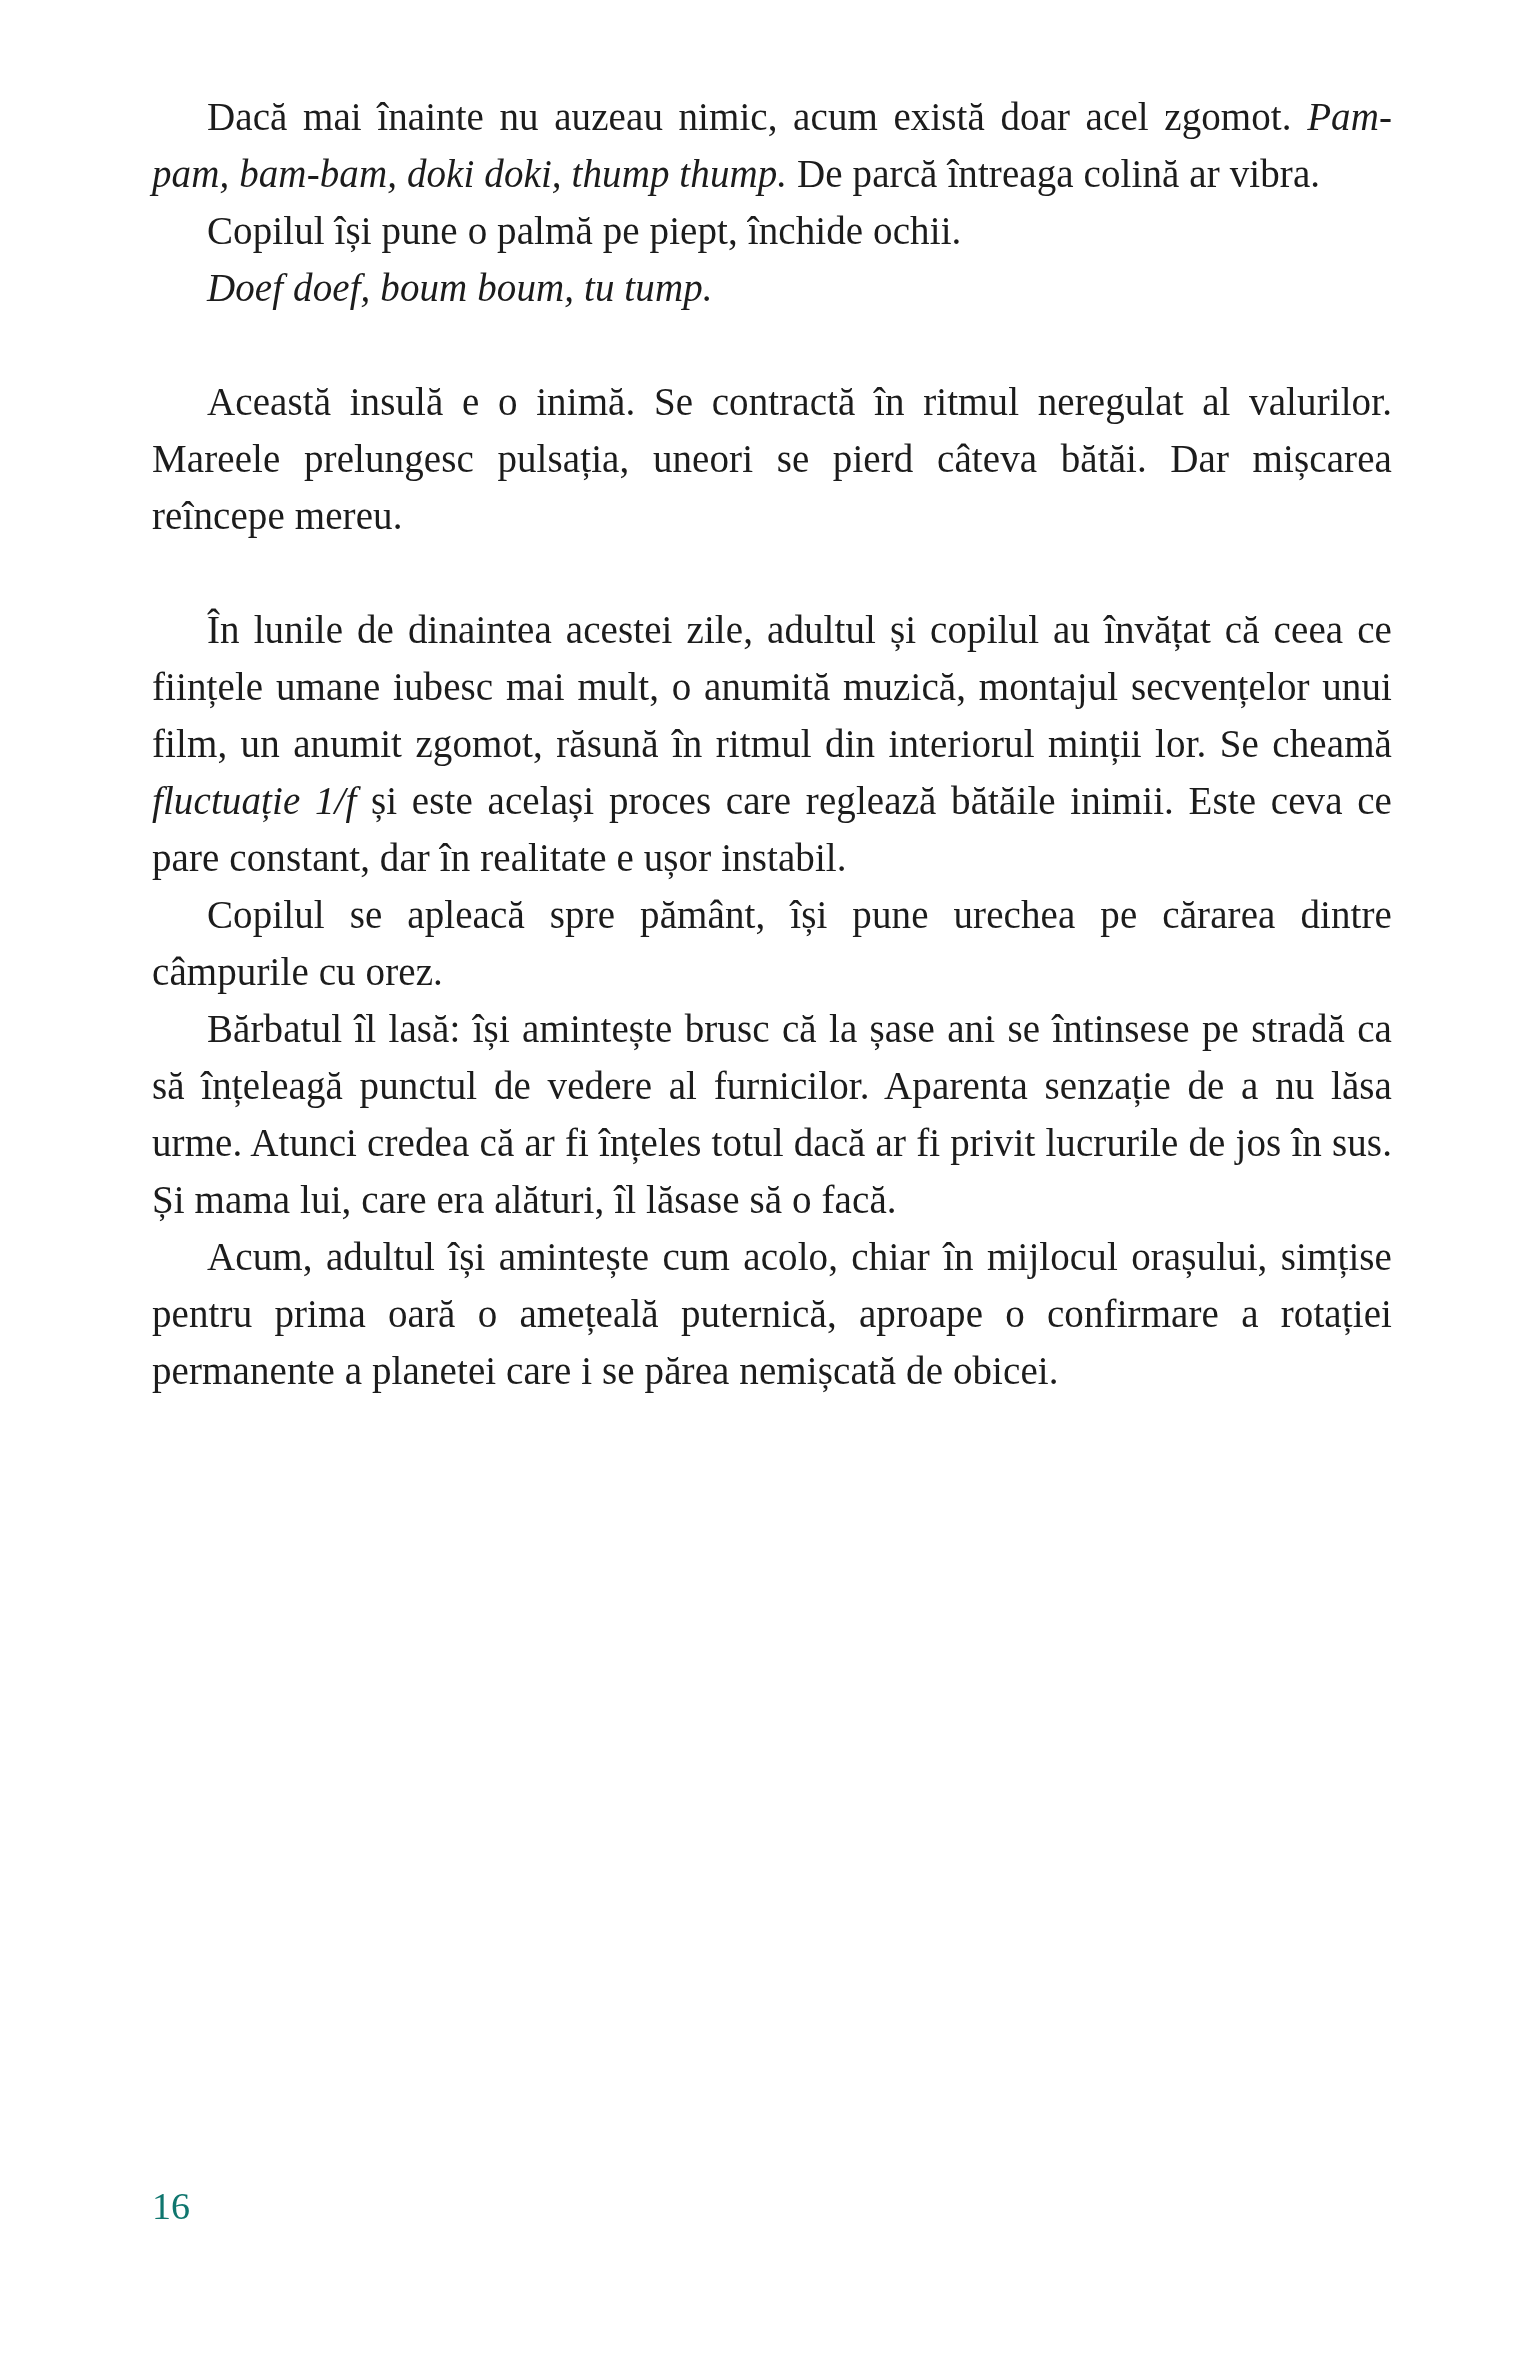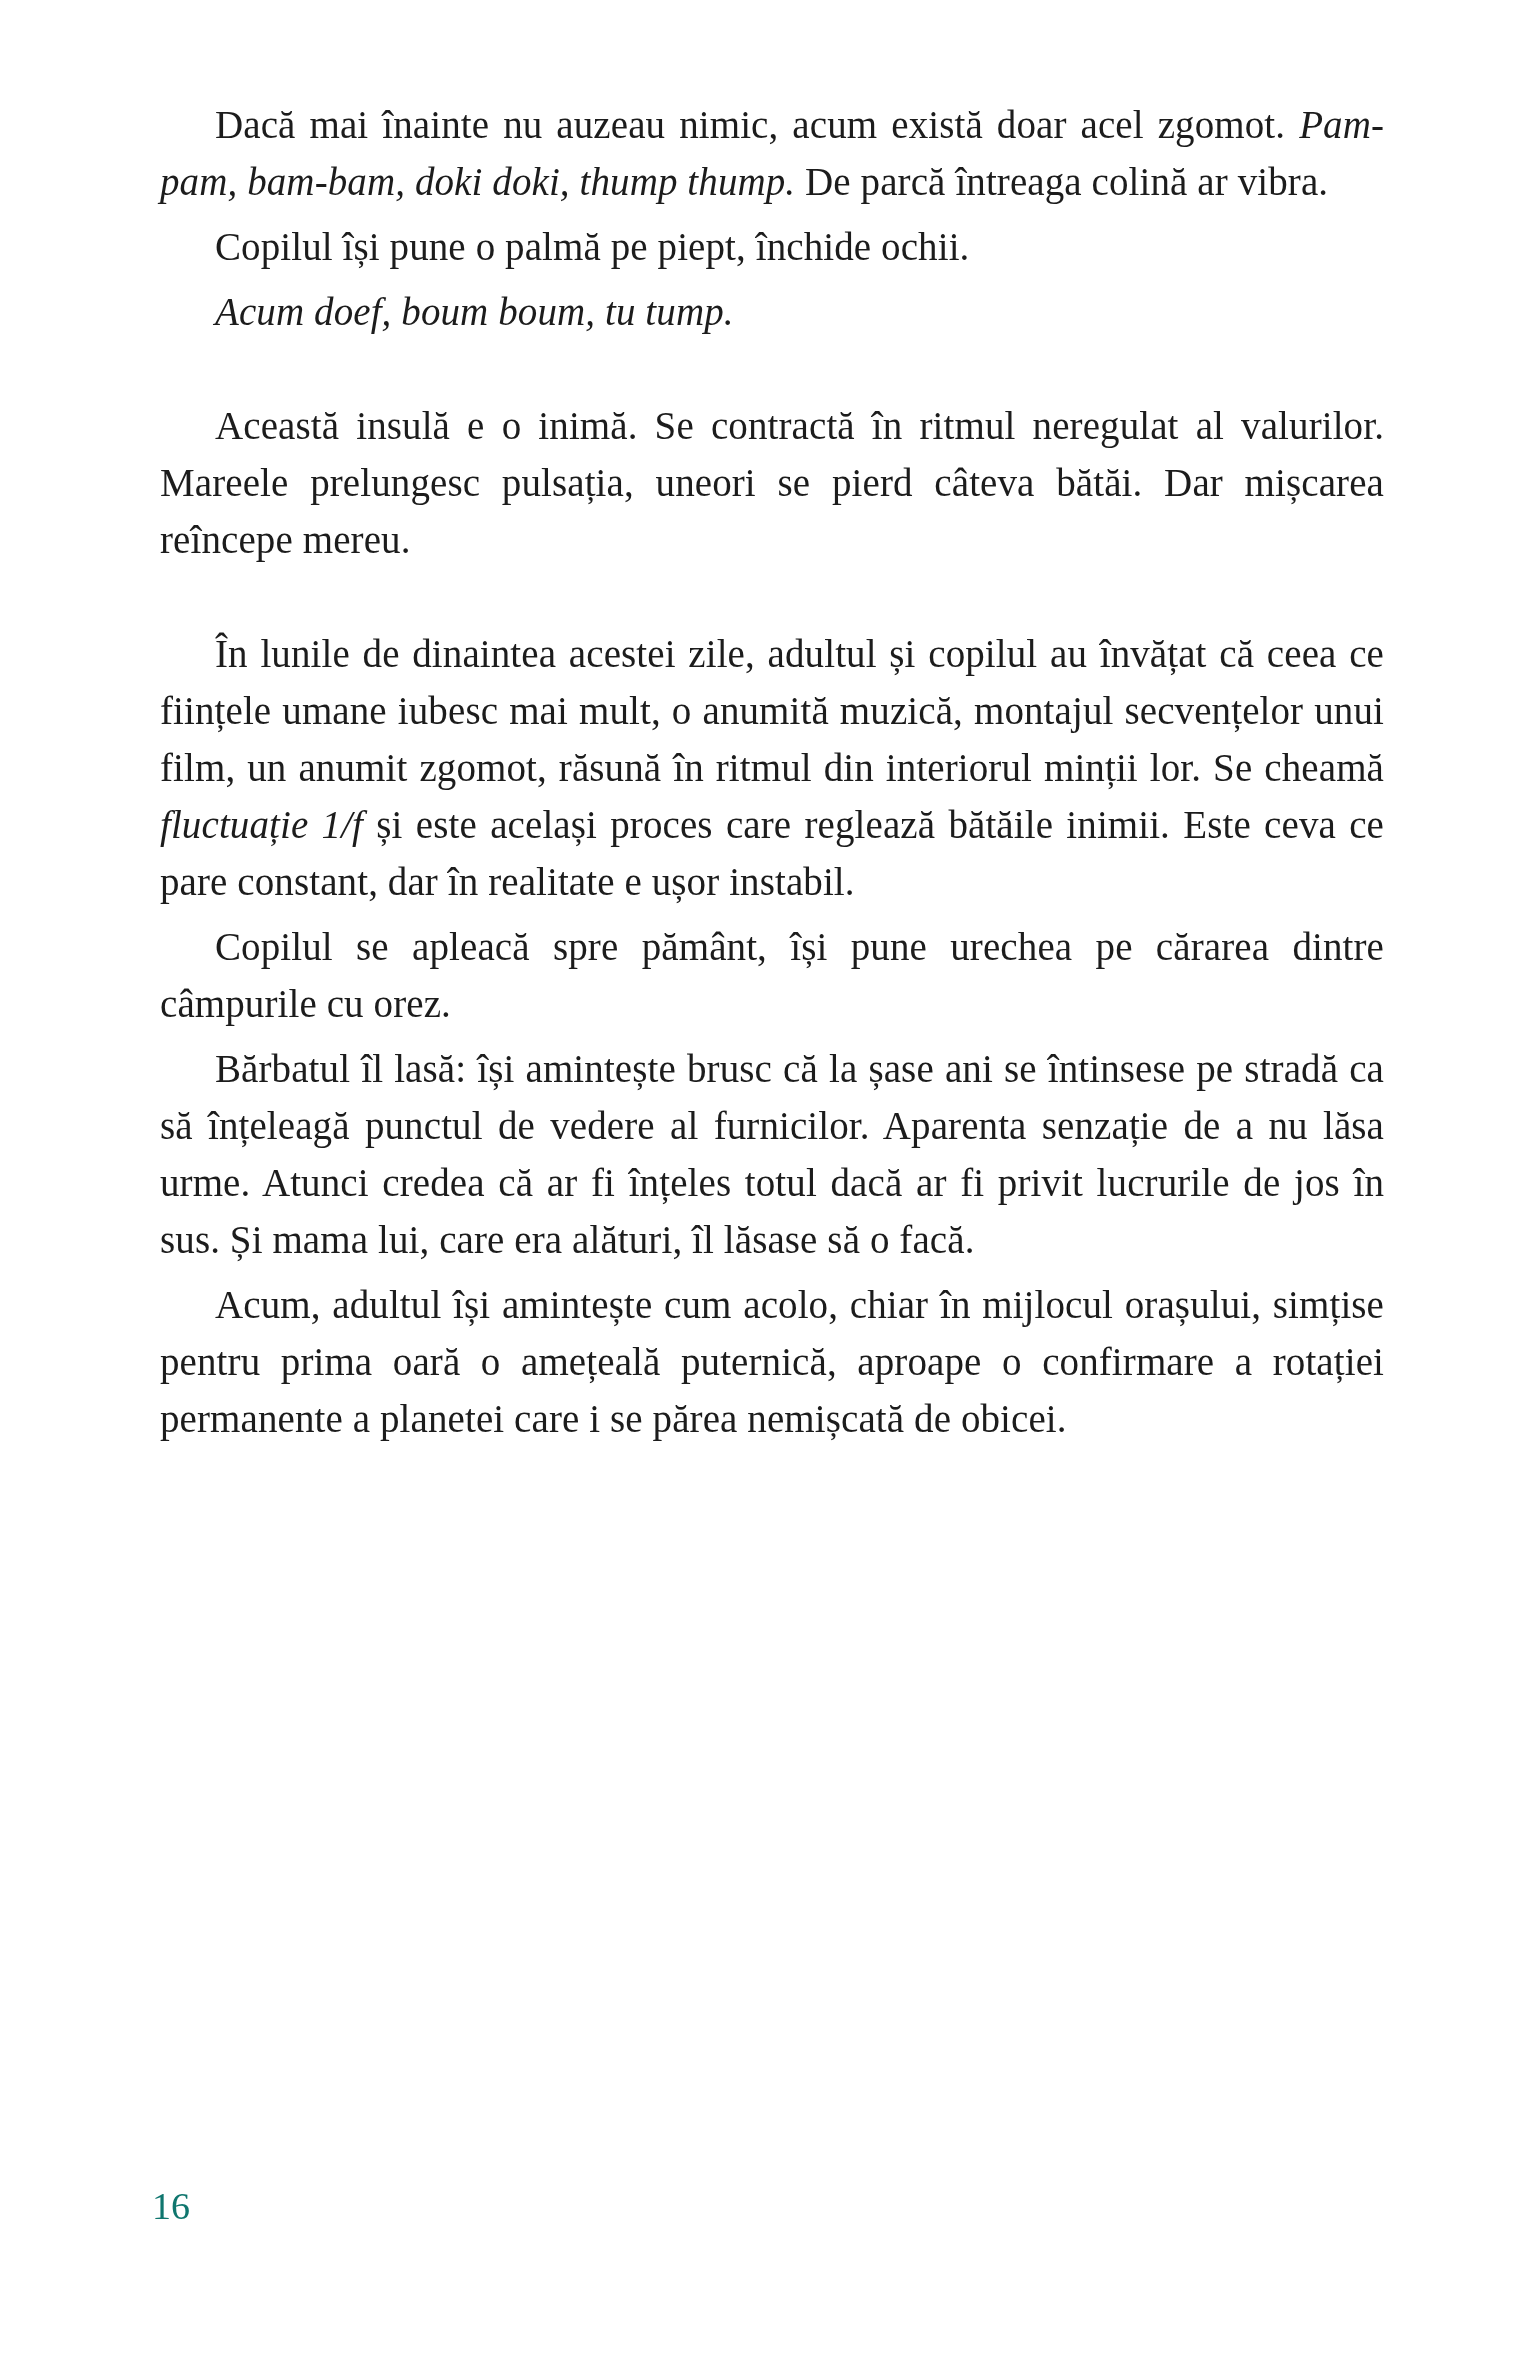--- a/index.html
+++ b/index.html
@@ -27,21 +27,21 @@
       top: 88px;
       width: 1240px;
       font-size: 39px;
       line-height: 57px;
       text-align: justify;
       hyphens: auto;
       -webkit-hyphens: auto;
       letter-spacing: 0.1px;
     }
     .para {
-      margin: 8px;
+      margin: 0;
       text-indent: 55px;
     }
     .para.spaced {
       margin-top: 57px;
     }
     .italic {
       font-style: italic;
     }
     .page-number {
       position: absolute;
@@ -52,21 +52,21 @@
       color: #0f766e;
     }
   </style>
 </head>
 <body>
 
 <main class="book-page">
   <div class="text-block" id="text-block" lang="ro">
       <p class="para"><span>Dacă mai înainte nu auzeau nimic, acum există doar acel zgomot. </span><span class="italic">Pam-pam, bam-bam, doki doki, thump thump.</span><span> De parcă întreaga colină ar vibra.</span></p>
       <p class="para"><span>Copilul își pune o palmă pe piept, închide ochii.</span></p>
-      <p class="para"><span class="italic">Acum doef, boum boum, tu tump.</span></p>
+      <p class="para"><span class="italic">Doef doef, boum boum, tu tump.</span></p>
       <p class="para spaced"><span>Această insulă e o inimă. Se contractă în ritmul neregulat al valurilor. Mareele prelungesc pulsația, uneori se pierd câteva bătăi. Dar mișcarea reîncepe mereu.</span></p>
       <p class="para spaced"><span>În lunile de dinaintea acestei zile, adultul și copilul au învățat că ceea ce ființele umane iubesc mai mult, o anumită muzică, montajul secvențelor unui film, un anumit zgomot, răsună în ritmul din interiorul minții lor. Se cheamă </span><span class="italic">fluctuație 1/f</span><span> și este același proces care reglează bătăile inimii. Este ceva ce pare constant, dar în realitate e ușor instabil.</span></p>
       <p class="para"><span>Copilul se apleacă spre pământ, își pune urechea pe cărarea dintre câmpurile cu orez.</span></p>
       <p class="para"><span>Bărbatul îl lasă: își amintește brusc că la șase ani se întinsese pe stradă ca să înțeleagă punctul de vedere al furnicilor. Aparenta senzație de a nu lăsa urme. Atunci credea că ar fi înțeles totul dacă ar fi privit lucrurile de jos în sus. Și mama lui, care era alături, îl lăsase să o facă.</span></p>
       <p class="para"><span>Acum, adultul își amintește cum acolo, chiar în mijlocul orașului, simțise pentru prima oară o amețeală puternică, aproape o confirmare a rotației permanente a planetei care i se părea nemișcată de obicei.</span></p>
     </div>
   <div class="page-number">16</div>
 </main>
 
 </body></html>

